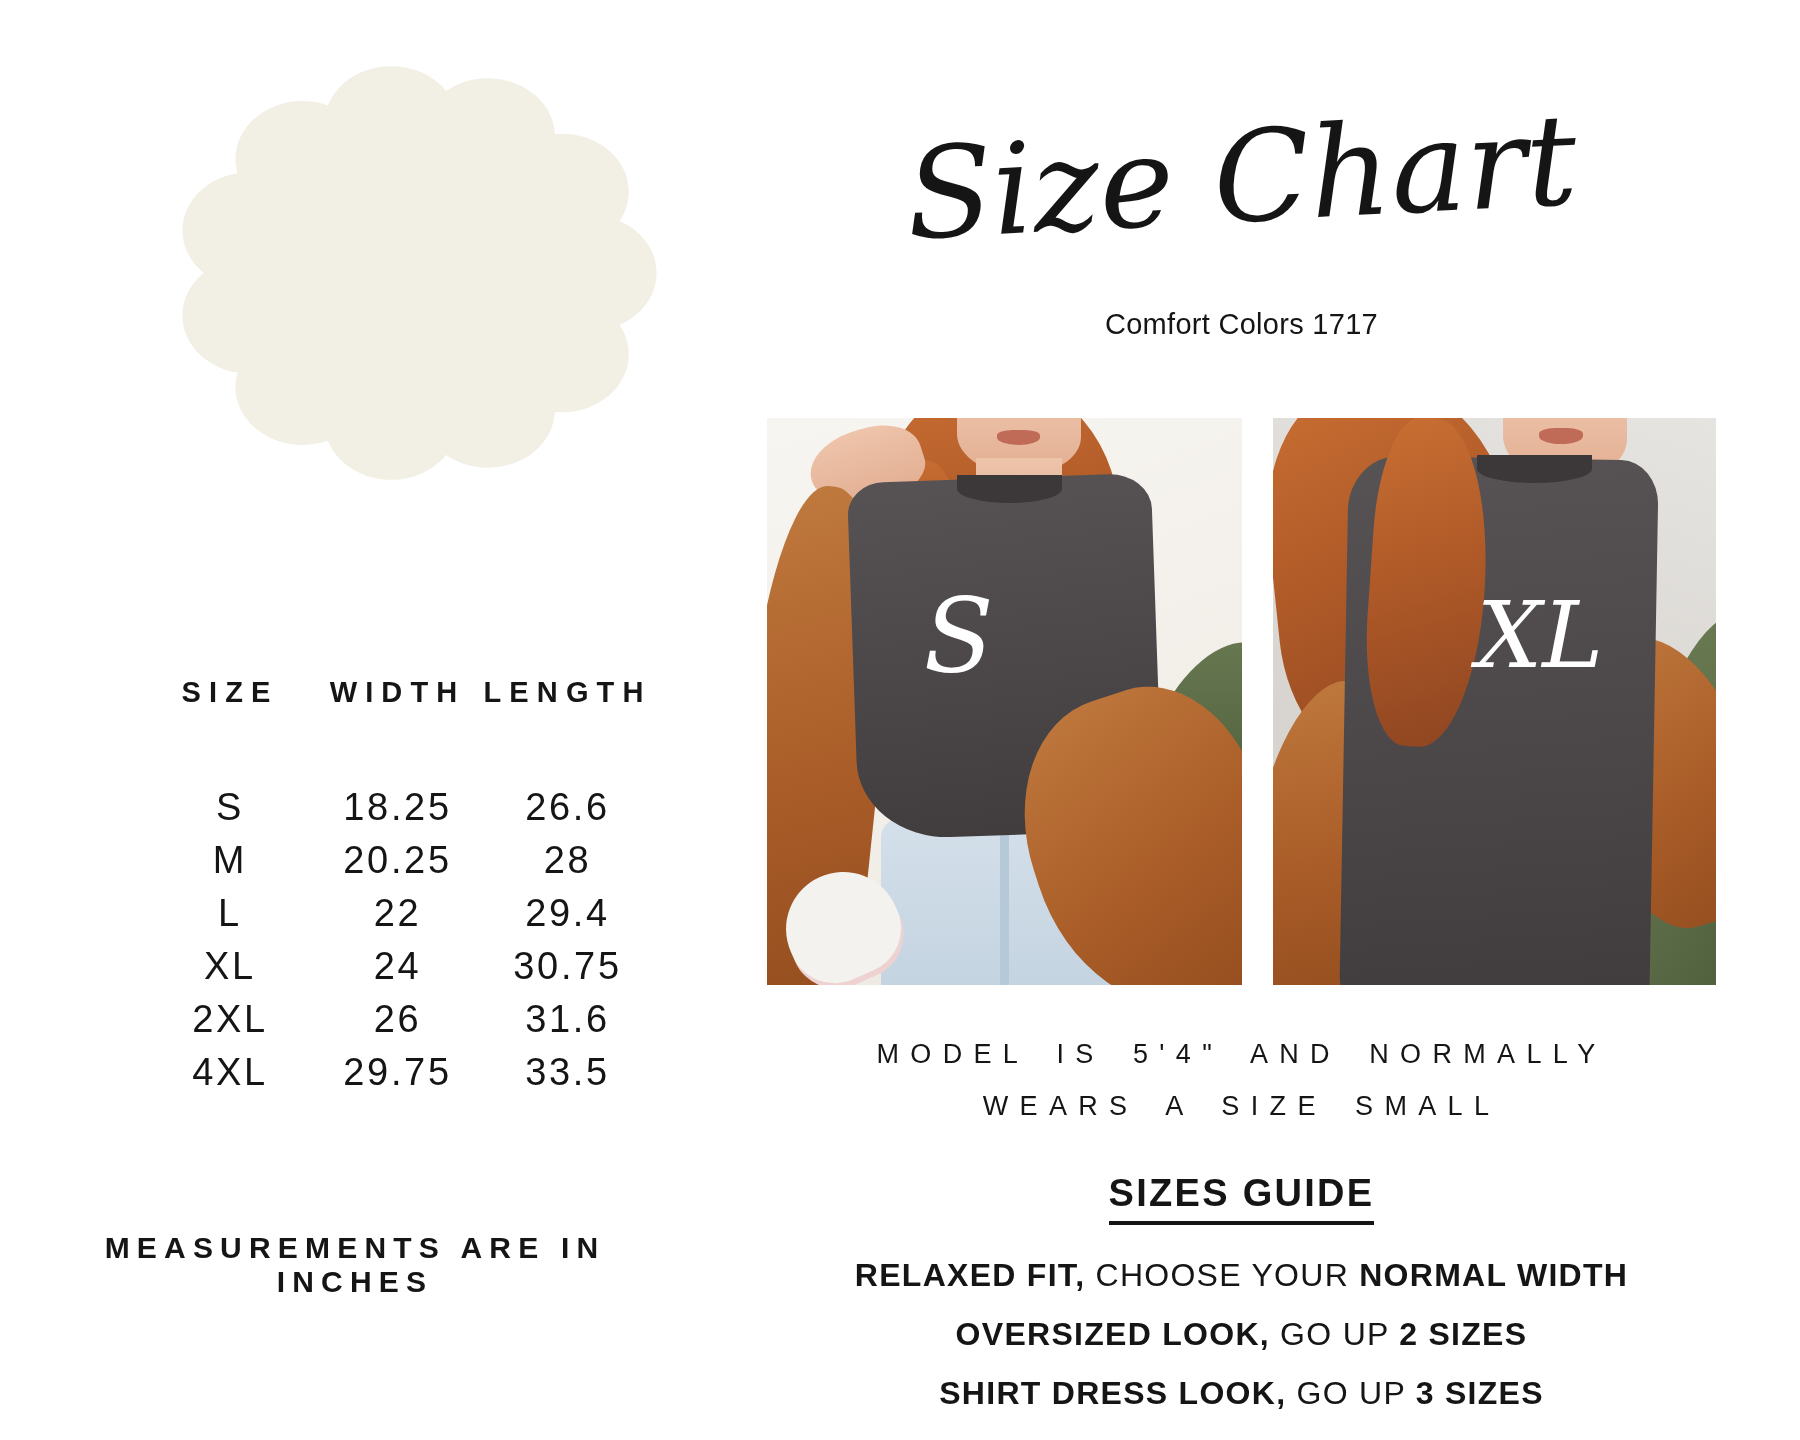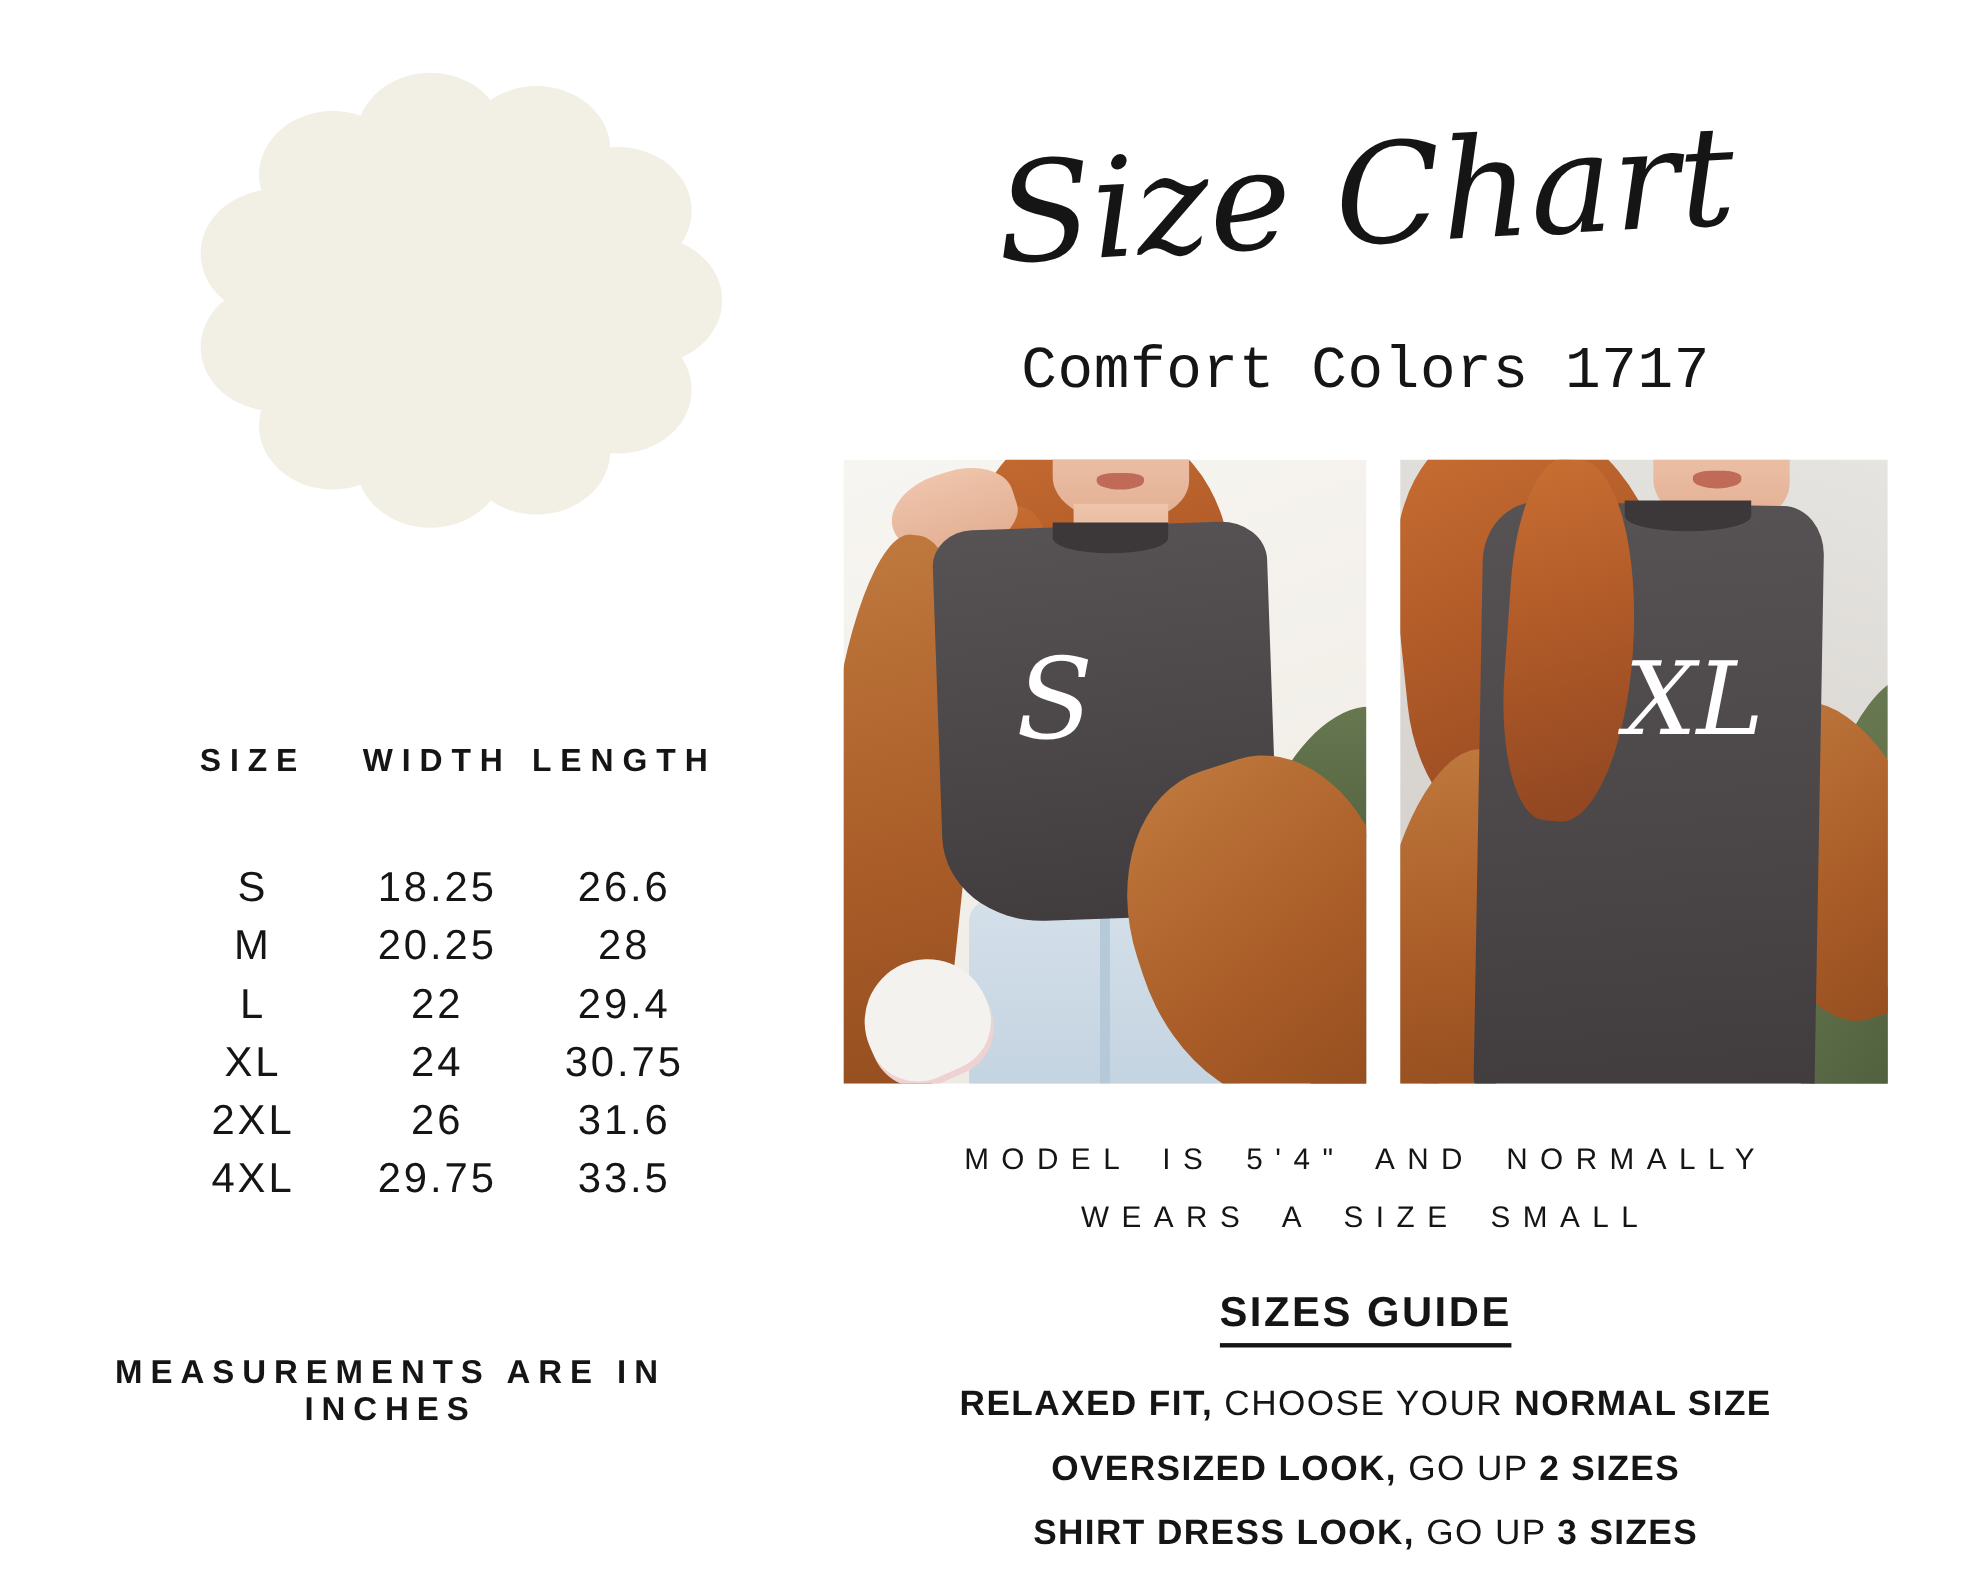--- a/index.html
+++ b/index.html
@@ -19,21 +19,21 @@
   .c3 { width:185px; text-align:center; }
 
   #measure-note { left:95px; top:1231px; width:520px; text-align:center;
                   font-weight:700; font-size:30px; letter-spacing:0.24em; }
 
   
   #title-script { left:767px; top:104px; width:949px; text-align:center;
                   font-family:"DejaVu Serif", serif; font-style:italic; font-weight:400;
                   font-size:126px; transform:rotate(-3deg); }
   #title-sub { left:767px; top:308px; width:949px; text-align:center;
-               font-family:Liberation Mono, monospace; font-size:54px; letter-spacing:0.01em; }
+               font-family:Liberation Sans, sans-serif; font-size:29px; letter-spacing:0.01em; }
 
   .photo { top:418px; height:567px; overflow:hidden; }
   #photo-left  { left:767px;  width:475px; background:linear-gradient(160deg,#f7f5f1 0%,#f2efe9 60%,#ebe7df 100%); }
   #photo-right { left:1273px; width:443px; background:linear-gradient(200deg,#e6e4e0 0%,#d9d6d2 55%,#d2cfca 100%); }
   .photo > div { position:absolute; }
 
   .skin { background:linear-gradient(180deg,#eec4ab,#e2ae92); }
   .rust { background:linear-gradient(160deg,#c07a3e,#aa5d28 55%,#934d1f); }
   .tee  { background:linear-gradient(175deg,#575355,#4b4749 55%,#403c3e); }
   .jean { background:linear-gradient(180deg,#d4e0ea,#c3d3e0); }
@@ -153,16 +153,16 @@
 
 <div id="model-caption" class="abs">
   <div>MODEL IS 5'4" AND NORMALLY</div>
   <div>WEARS A SIZE SMALL</div>
 </div>
 
 <div id="sizing-guide-heading-wrap" class="abs">
   <div id="sizing-guide-heading">SIZES GUIDE</div>
 </div>
 <div id="sizing-guide-lines" class="abs">
-  <div><span class="b">RELAXED FIT,</span><span> CHOOSE YOUR </span><span class="b">NORMAL SIZE</span></div>
+  <div><span class="b">RELAXED FIT,</span><span> CHOOSE YOUR </span><span class="b">NORMAL WIDTH</span></div>
   <div><span class="b">OVERSIZED LOOK,</span><span> GO UP </span><span class="b">2 SIZES</span></div>
   <div><span class="b">SHIRT DRESS LOOK,</span><span> GO UP </span><span class="b">3 SIZES</span></div>
 </div>
 
 </body></html>

